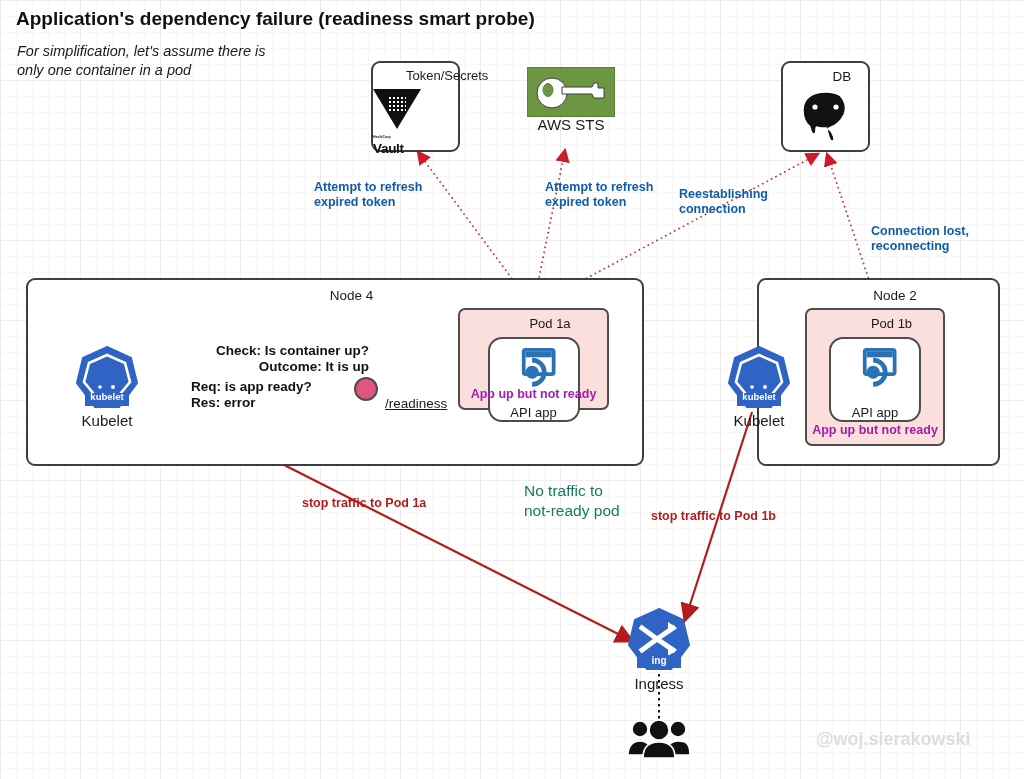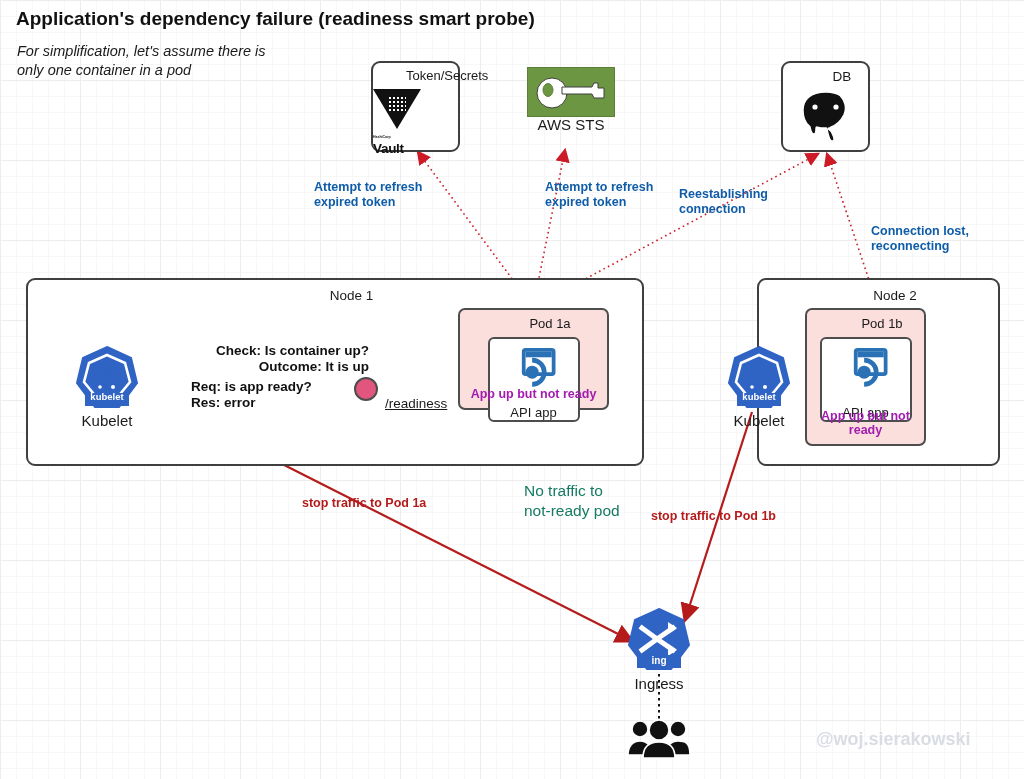--- a/index.html
+++ b/index.html
@@ -102,30 +102,30 @@
   .node-caption { top: 8px; font-size: 13.5px; }
 
   
   .pod {
     position: absolute;
     background: #fbdfdc;
     border: 2px solid #4d4d4d;
     border-radius: 7px;
   }
   #pod1a { left: 458px; top: 308px; width: 151px; height: 102px; }
-  #pod1b { left: 805px; top: 308px; width: 121px; height: 138px; }
+  #pod1b { left: 805px; top: 308px; width: 140px; height: 138px; }
   .pod-caption { top: 6px; font-size: 13px; color: #1a1a1a; }
   .pod-status {
     position: absolute; left: 0; right: 0; bottom: 7px;
     text-align: center; font-size: 12.5px; font-weight: bold; color: #a21caf;
   }
   .container-box {
     position: absolute; left: 50%; top: 27px; transform: translateX(-50%);
     width: 92px; height: 85px;
-    background: #ffffff; border: 2px solid #4d4d4d; border-radius: 6px;
+    background: #ffffff; border: 2px solid #4d4d4d; border-radius: 14px;
     display: flex; flex-direction: column; align-items: center; justify-content: flex-start;
     padding-top: 8px;
     gap: 12px;
   }
   .container-label { font-size: 13px; color: #1a1a1a; margin-top: 3px; }
 
   
   .k8s-node { position: absolute; width: 64px; }
   .k8s-caption { text-align: center; font-size: 15px; color: #1a1a1a; margin-top: 1px; }
   #kubelet1 { left: 75px; top: 345px; }
@@ -268,21 +268,21 @@
         <g fill="#ffffff">
           <circle cx="18" cy="19" r="2.6"></circle>
           <circle cx="39" cy="19" r="2.6"></circle>
         </g>
         <path d="M31,40 C34,43 37,44 40,42" stroke="#ffffff" stroke-width="2.6" fill="none"></path>
       </svg>
     </div>
   </div>
 
   <div class="rbox" id="node1">
-    <div class="box-caption node-caption">Node 1</div>
+    <div class="box-caption node-caption">Node 4</div>
   </div>
 
   <div class="pod" id="pod1a">
     <div class="box-caption pod-caption">Pod 1a</div>
     <div class="container-box">
       <svg width="48" height="46" viewBox="0 0 48 46">
         <rect x="13" y="3" width="32" height="26" rx="2" fill="none" stroke="#2a72b5" stroke-width="4"></rect>
         <rect x="15" y="5" width="28" height="6" fill="#2a72b5"></rect>
         <path d="M22,14 A13,13 0 1,1 22,40" fill="none" stroke="#2a72b5" stroke-width="5"></path>
         <circle cx="22" cy="27" r="7" fill="#2a72b5"></circle>

